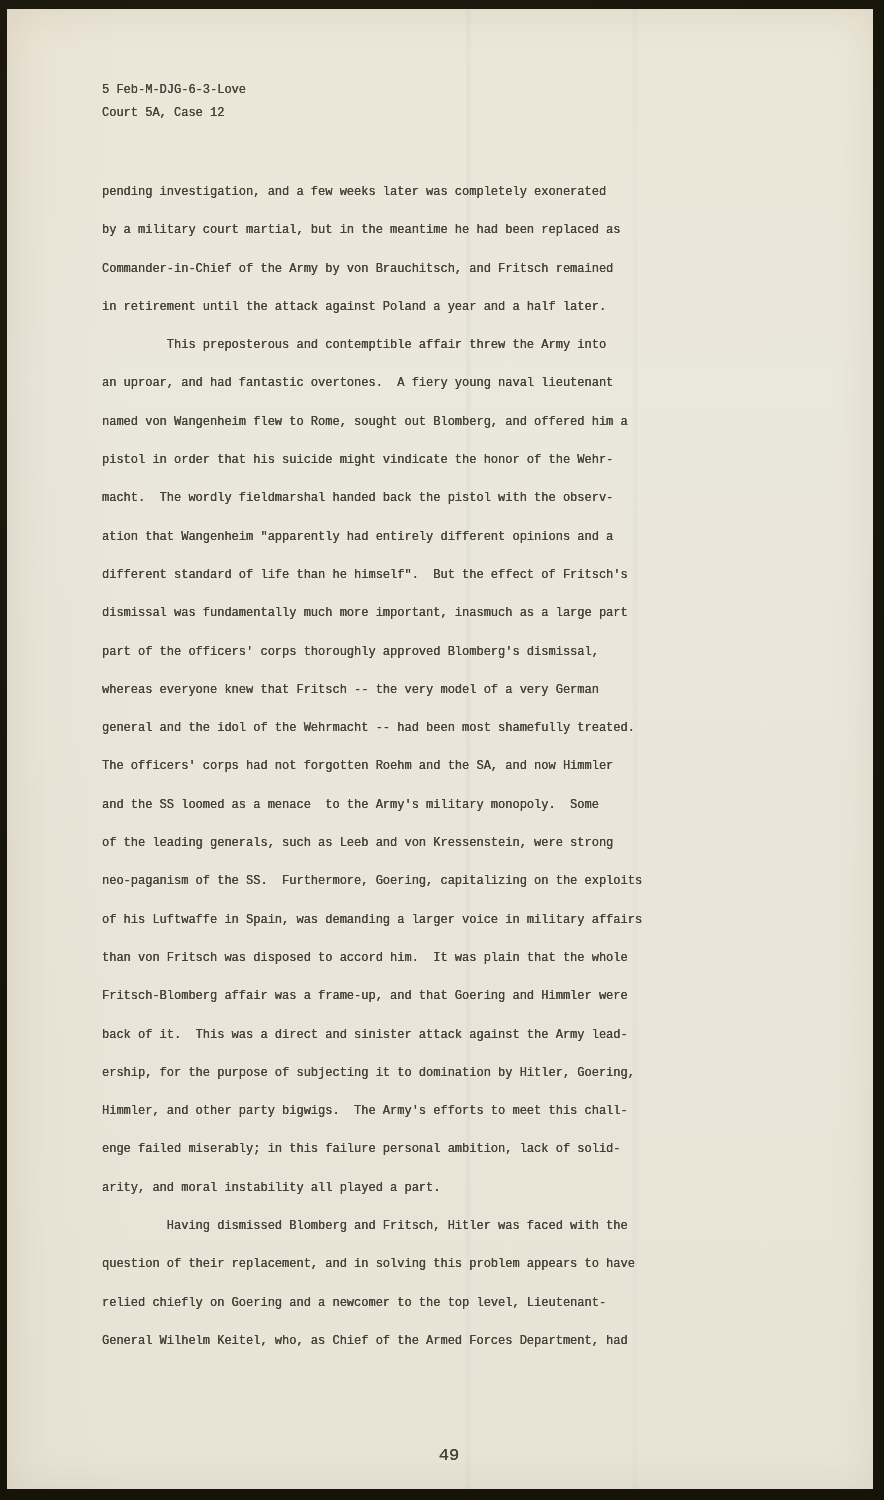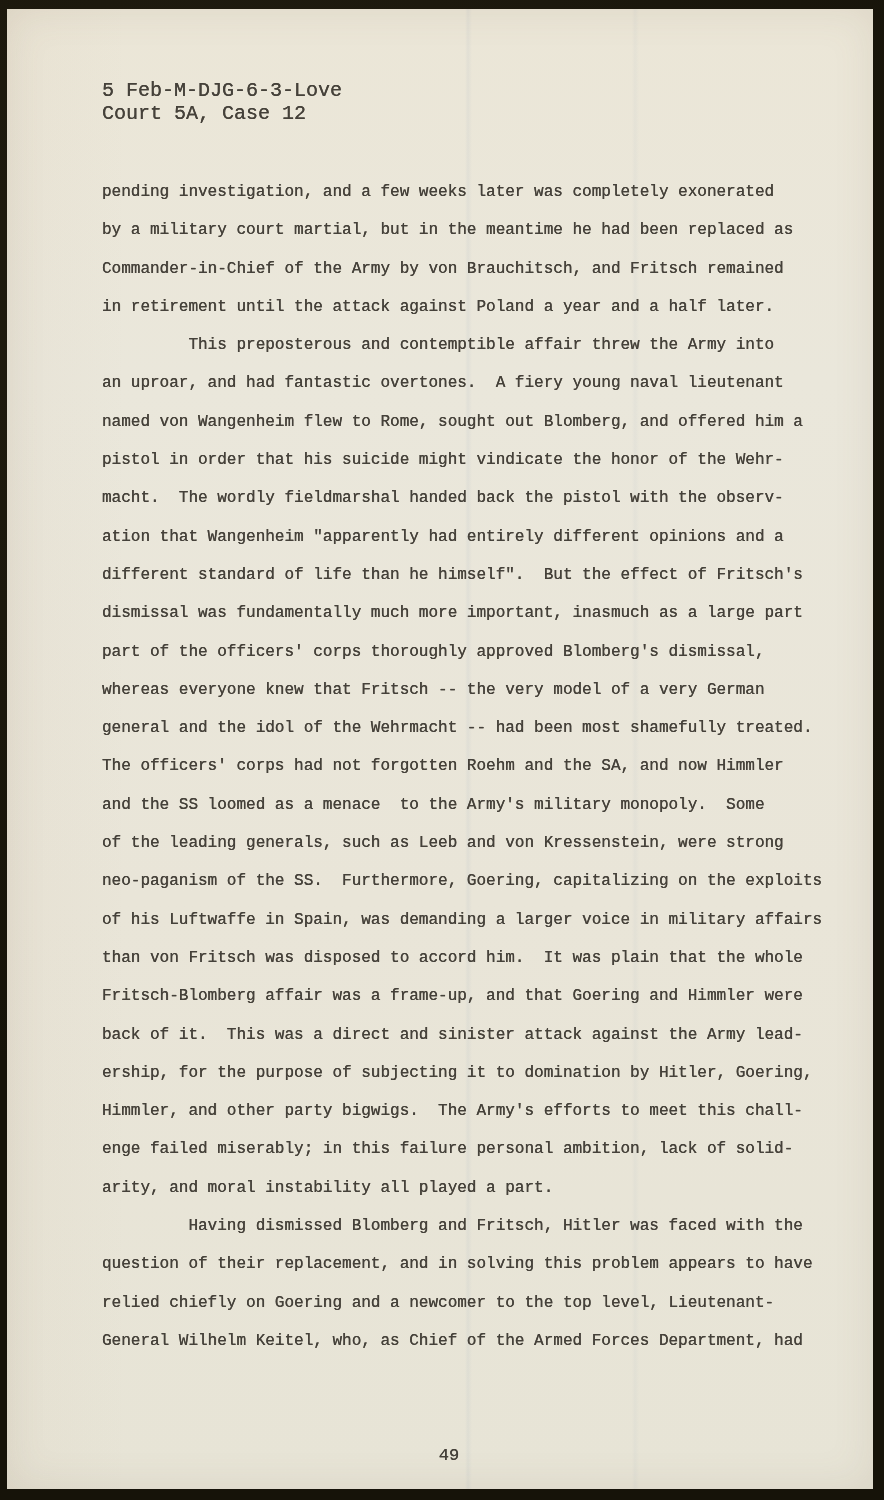--- a/index.html
+++ b/index.html
@@ -28,38 +28,38 @@
       linear-gradient(90deg, transparent 625px, rgba(140,160,185,0.07) 628px, transparent 632px),
       linear-gradient(90deg, rgba(180,150,120,0.05), transparent 120px),
       linear-gradient(180deg, #ebe6d7 0%, #eae7db 25%, #e9e5d8 60%, #e7e4d6 100%);
     background-color: var(--paper, #eae6d9);
     box-shadow: inset 0 0 40px rgba(120,100,70,0.12);
   }
   .typed {
     color: var(--ink, #45413a);
     text-shadow: 0 0 0.6px rgba(62,57,48,0.85), 0.3px 0.3px 0.4px rgba(62,57,48,0.35);
     white-space: pre;
-    font-size: 20px;
+    font-size: 12px;
   }
   .doc-header {
     position: absolute;
     left: 95px; top: 70px;
     line-height: 23px;
   }
   .doc-body {
     position: absolute;
     left: 95px; top: 164px;
   }
   .doc-body .typed-line {
     height: 38.3px;
     line-height: 38.3px;
     color: var(--ink, #45413a);
     text-shadow: 0 0 0.6px rgba(62,57,48,0.85), 0.3px 0.3px 0.4px rgba(62,57,48,0.35);
     white-space: pre;
-    font-size: 16px;
+    font-size: 12px;
   }
   .page-number {
     position: absolute;
     left: 0; top: 1437px;
     width: 884px;
     text-align: center;
     font-size: 17px;
   }
 </style>
 </head>

